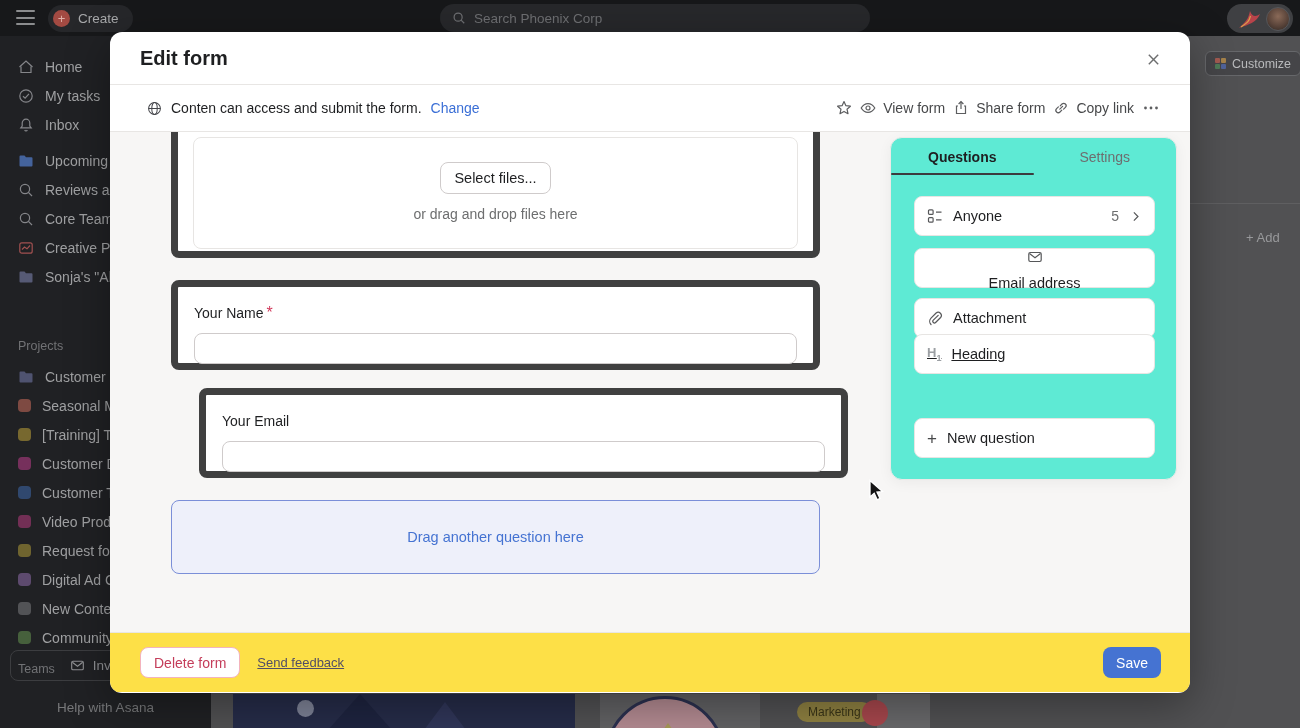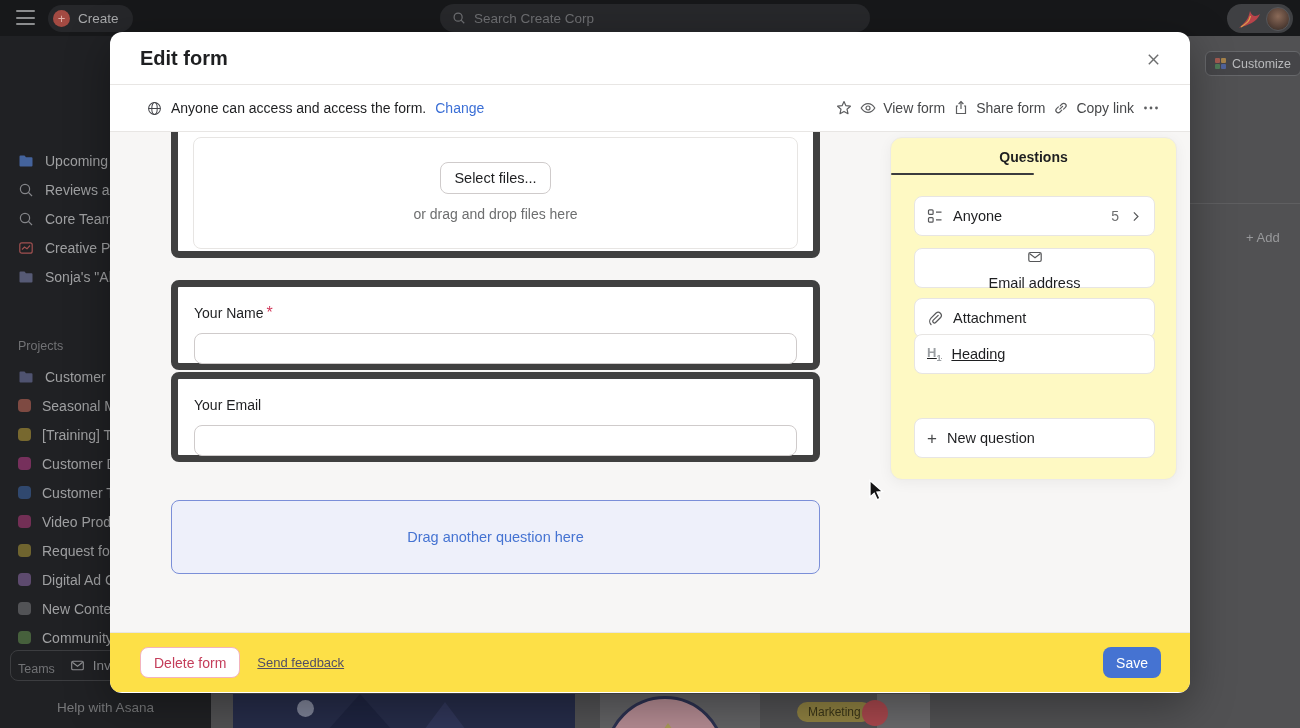--- a/index.html
+++ b/index.html
@@ -65,27 +65,27 @@
   .tb-action svg { color:#5d5e60; }
 
   .m-body { position:relative; height:500px; background:#f7f6f5; overflow:hidden; }
   .card { position:absolute; left:61px; width:649px; background:#fff; border:7px solid #404040; border-radius:8px; }
   .upload-card { top:-26px; height:152px; }
   .upload-inner { position:absolute; left:15px; right:15px; top:24px; height:112px; border:1px solid #e7e5e3; border-radius:8px; display:flex; flex-direction:column; align-items:center; justify-content:flex-end; padding-bottom:26px; gap:12px; }
   .select-files-btn { background:#fff; border:1px solid #cfcbcb; border-radius:8px; padding:7px 13px; font-size:14.5px; color:#1e1f21; cursor:pointer; font-family:inherit; }
   .upload-hint { font-size:14px; color:#6d6e6f; }
   .q-card { height:90px; padding:17px 16px; }
   .q-name { top:148px; }
-  .q-email { top:240px; }
+  .q-email { top:256px;margin-left:28px; }
   .q-label { font-size:14px; color:#1e1f21; }
   .q-required { color:#d1395b; margin-left:3px; }
   .q-input { margin-top:11px; width:100%; height:31px; border:1px solid #cfcbcb; border-radius:8px; background:#fff; font-family:inherit; font-size:14px; padding:0 10px; color:#1e1f21; }
   .dropzone { position:absolute; left:61px; top:368px; width:649px; height:74px; background:#eef0fa; border:1px solid #7b8fd8; border-radius:8px; display:flex; align-items:center; justify-content:center; font-size:14.5px; color:#4573d2; }
 
-  .panel { position:absolute; left:780px; top:5px; width:287px; height:343px; background:#fef9c3; border:1px solid #eceae8; border-radius:12px; box-shadow:0 3px 14px rgba(0,0,0,.05); }
+  .panel { position:absolute; left:780px; top:5px; width:287px; height:343px; background:#5eead4; border:1px solid #eceae8; border-radius:12px; box-shadow:0 3px 14px rgba(0,0,0,.05); }
   .p-tabs { position:relative; height:37px; display:flex; }
   .p-tab { flex:1; display:flex; align-items:center; justify-content:center; font-size:14px; color:#6d6e6f; cursor:pointer; }
   .p-tab.active { color:#1e1f21; font-weight:600; }
   .p-underline { position:absolute; left:0; bottom:0; width:50%; height:2px; background:#3b3c3e; border-radius:1px; }
   .p-row { position:absolute; left:23px; width:241px; height:40px; background:#fff; border:1px solid #e7e5e3; border-radius:8px; display:flex; align-items:center; gap:10px; padding:0 12px; font-size:14.5px; color:#1e1f21; cursor:pointer; }
   .p-row svg { color:#565759; flex:0 0 auto; }
   .p-count { margin-left:auto; color:#6d6e6f; font-size:14px; }
   .p-chevron { color:#6d6e6f; display:flex; }
   .h1-glyph { color:#9ca0a4; font-size:13px; font-weight:600; letter-spacing:0; }
   .h1-glyph sub { font-size:9px; }
@@ -111,32 +111,55 @@
       </div>
     <div class="create-pill">
       <span class="create-plus">+</span>
       <span>Create</span>
     </div>
     <div class="search-pill">
       <svg width="14" height="14" viewBox="0 0 16 16" fill="none" stroke="currentColor" stroke-width="1.4">
           <circle cx="7" cy="7" r="4.6"></circle>
           <line x1="10.4" y1="10.4" x2="14" y2="14"></line>
         </svg>
-      <span>Search Create Corp</span>
+      <span>Search Phoenix Corp</span>
     </div>
     <div class="avatar-pill">
       <svg class="phoenix" width="26" height="22" viewBox="0 0 26 22">
         <path d="M2 20 C9 13 11 12 13 3 C15 9 19 9 23 6 C20 14 11 17 2 20Z" fill="#b8434a"></path>
         <path d="M4 19 C10 15 12 14 13.5 8" stroke="#d8a24a" stroke-width="1.2" fill="none"></path>
       </svg>
       <div class="avatar-circle"></div>
     </div>
   </div>
 
   <div class="sidebar">
+    <div class="grp-nav">
+      <div class="side-row">
+        <svg class="icon-dim" width="16" height="16" viewBox="0 0 16 16" fill="none" stroke="currentColor" stroke-width="1.2">
+            <path d="M3 7.4V13.5h10V7.4"></path>
+            <path d="M1.5 8L8 2l6.5 6"></path>
+          </svg>
+        <span>Home</span>
+      </div>
+      <div class="side-row">
+        <svg class="icon-dim" width="16" height="16" viewBox="0 0 16 16" fill="none" stroke="currentColor" stroke-width="1.2">
+            <circle cx="8" cy="8" r="6.2"></circle>
+            <polyline points="5,8.3 7.1,10.2 11,5.9"></polyline>
+          </svg>
+        <span>My tasks</span>
+      </div>
+      <div class="side-row">
+        <svg class="icon-dim" width="16" height="16" viewBox="0 0 16 16" fill="none" stroke="currentColor" stroke-width="1.2">
+            <path d="M8 2.2a3.8 3.8 0 0 0-3.8 3.8v3L2.8 10.8h10.4L11.8 9V6A3.8 3.8 0 0 0 8 2.2z"></path>
+            <path d="M6.7 13a1.4 1.4 0 0 0 2.6 0"></path>
+          </svg>
+        <span>Inbox</span>
+      </div>
+    </div>
 
     <div class="grp-pinned">
       <div class="side-row">
         <svg width="16" height="16" viewBox="0 0 16 16">
             <path d="M1.5 3.5a1 1 0 0 1 1-1h4l1.5 1.8h5.5a1 1 0 0 1 1 1v7.2a1 1 0 0 1-1 1h-11a1 1 0 0 1-1-1z" fill="#44639c"></path>
           </svg>
         <span>Upcoming E</span>
       </div>
       <div class="side-row">
         <svg class="icon-dim" width="16" height="16" viewBox="0 0 16 16" fill="none" stroke="currentColor" stroke-width="1.2">
@@ -267,21 +290,21 @@
 
     <div class="m-toolbar">
       <div class="tb-left">
         <span class="globe">
           <svg width="15" height="15" viewBox="0 0 16 16" fill="none" stroke="currentColor" stroke-width="1.1">
               <circle cx="8" cy="8" r="6.3"></circle>
               <ellipse cx="8" cy="8" rx="2.9" ry="6.3"></ellipse>
               <line x1="1.7" y1="8" x2="14.3" y2="8"></line>
             </svg>
         </span>
-        <span>Anyone can access and access the form.</span>
+        <span>Conten can access and submit the form.</span>
         <span class="tb-change">Change</span>
       </div>
       <div class="tb-right">
         <span class="tb-action">
           <svg width="16" height="16" viewBox="0 0 16 16" fill="none" stroke="currentColor" stroke-width="1.2" stroke-linejoin="round">
               <polygon points="8,1.6 9.9,5.7 14.4,6.2 11,9.2 12,13.7 8,11.4 4,13.7 5,9.2 1.6,6.2 6.1,5.7"></polygon>
             </svg>
         </span>
         <span class="tb-action">
           <svg width="16" height="16" viewBox="0 0 16 16" fill="none" stroke="currentColor" stroke-width="1.2">
@@ -339,20 +362,21 @@
         <input class="q-input" value="" style="">
       </div>
 
       <div class="dropzone">
         <span>Drag another question here</span>
       </div>
 
       <div class="panel">
         <div class="p-tabs">
           <div class="p-tab active">Questions</div>
+          <div class="p-tab">Settings</div>
           <div class="p-underline"></div>
         </div>
 
         <div class="p-row" style="top:58px;">
           <svg width="16" height="16" viewBox="0 0 16 16" fill="none" stroke="currentColor" stroke-width="1.2">
               <rect x="1.5" y="1.8" width="4.6" height="4.6" rx="1"></rect>
               <line x1="9" y1="4.1" x2="14.5" y2="4.1"></line>
               <rect x="1.5" y="9.6" width="4.6" height="4.6" rx="1"></rect>
               <line x1="9" y1="11.9" x2="14.5" y2="11.9"></line>
             </svg>

